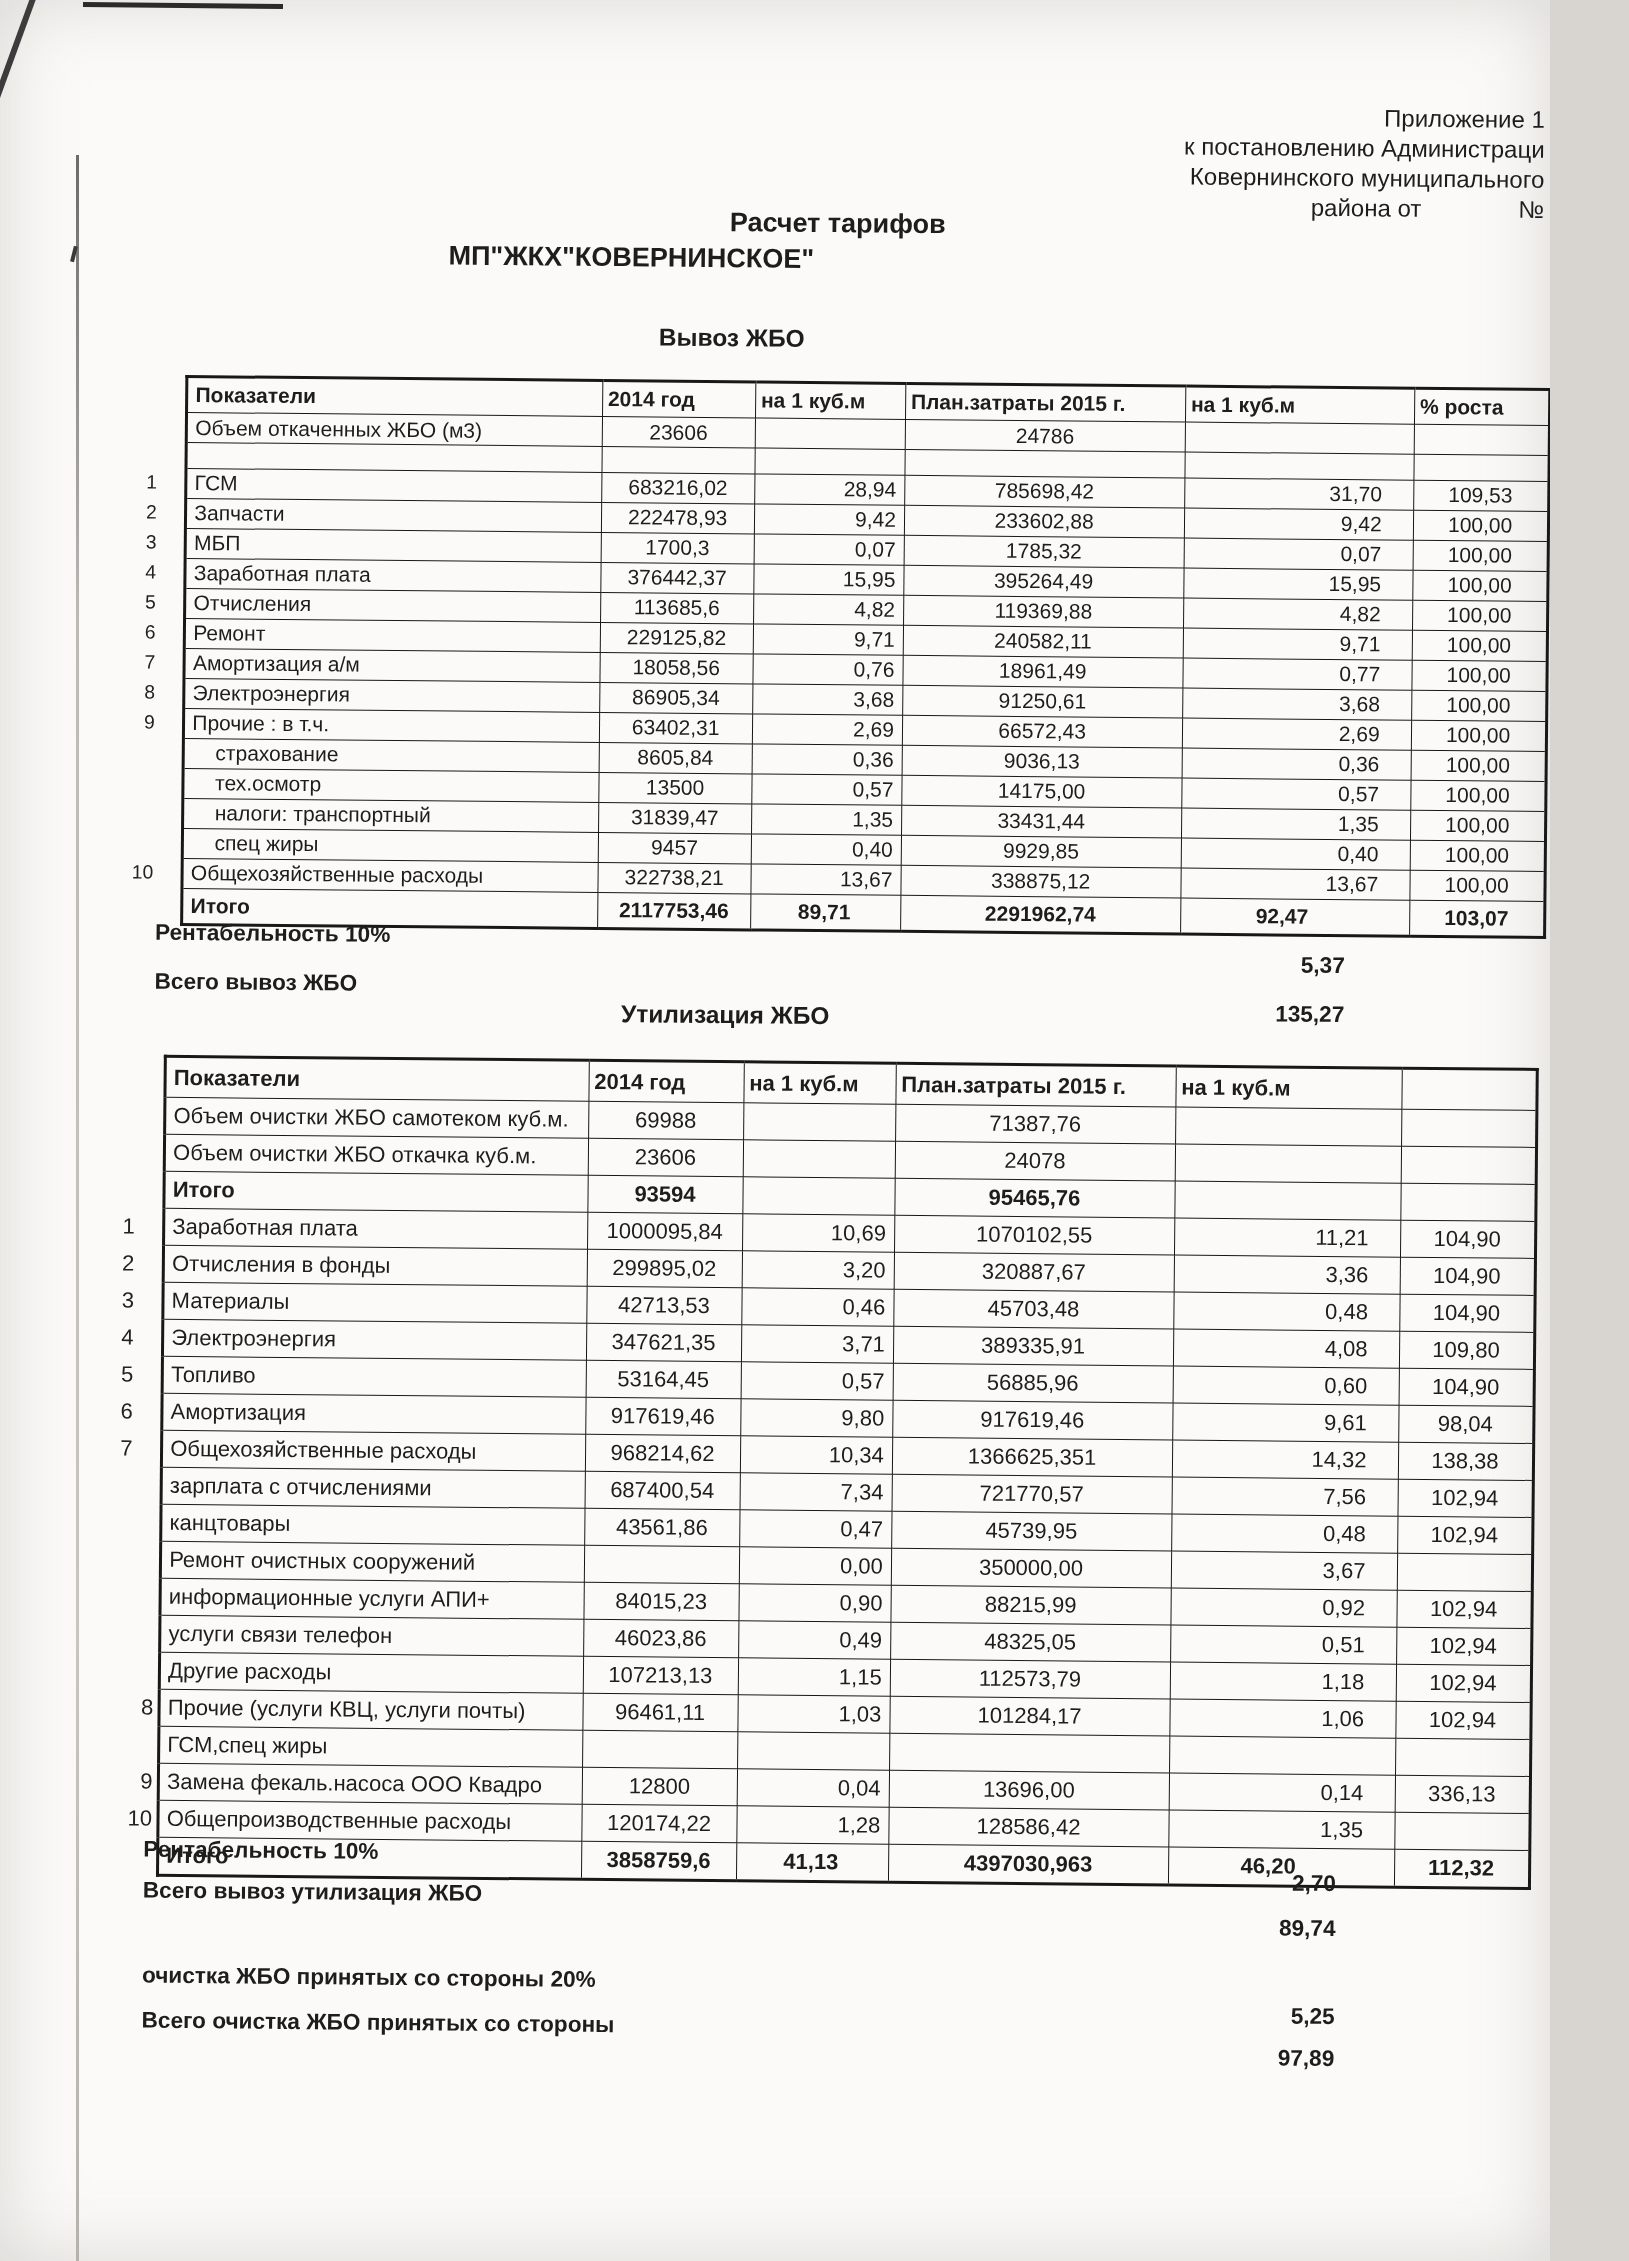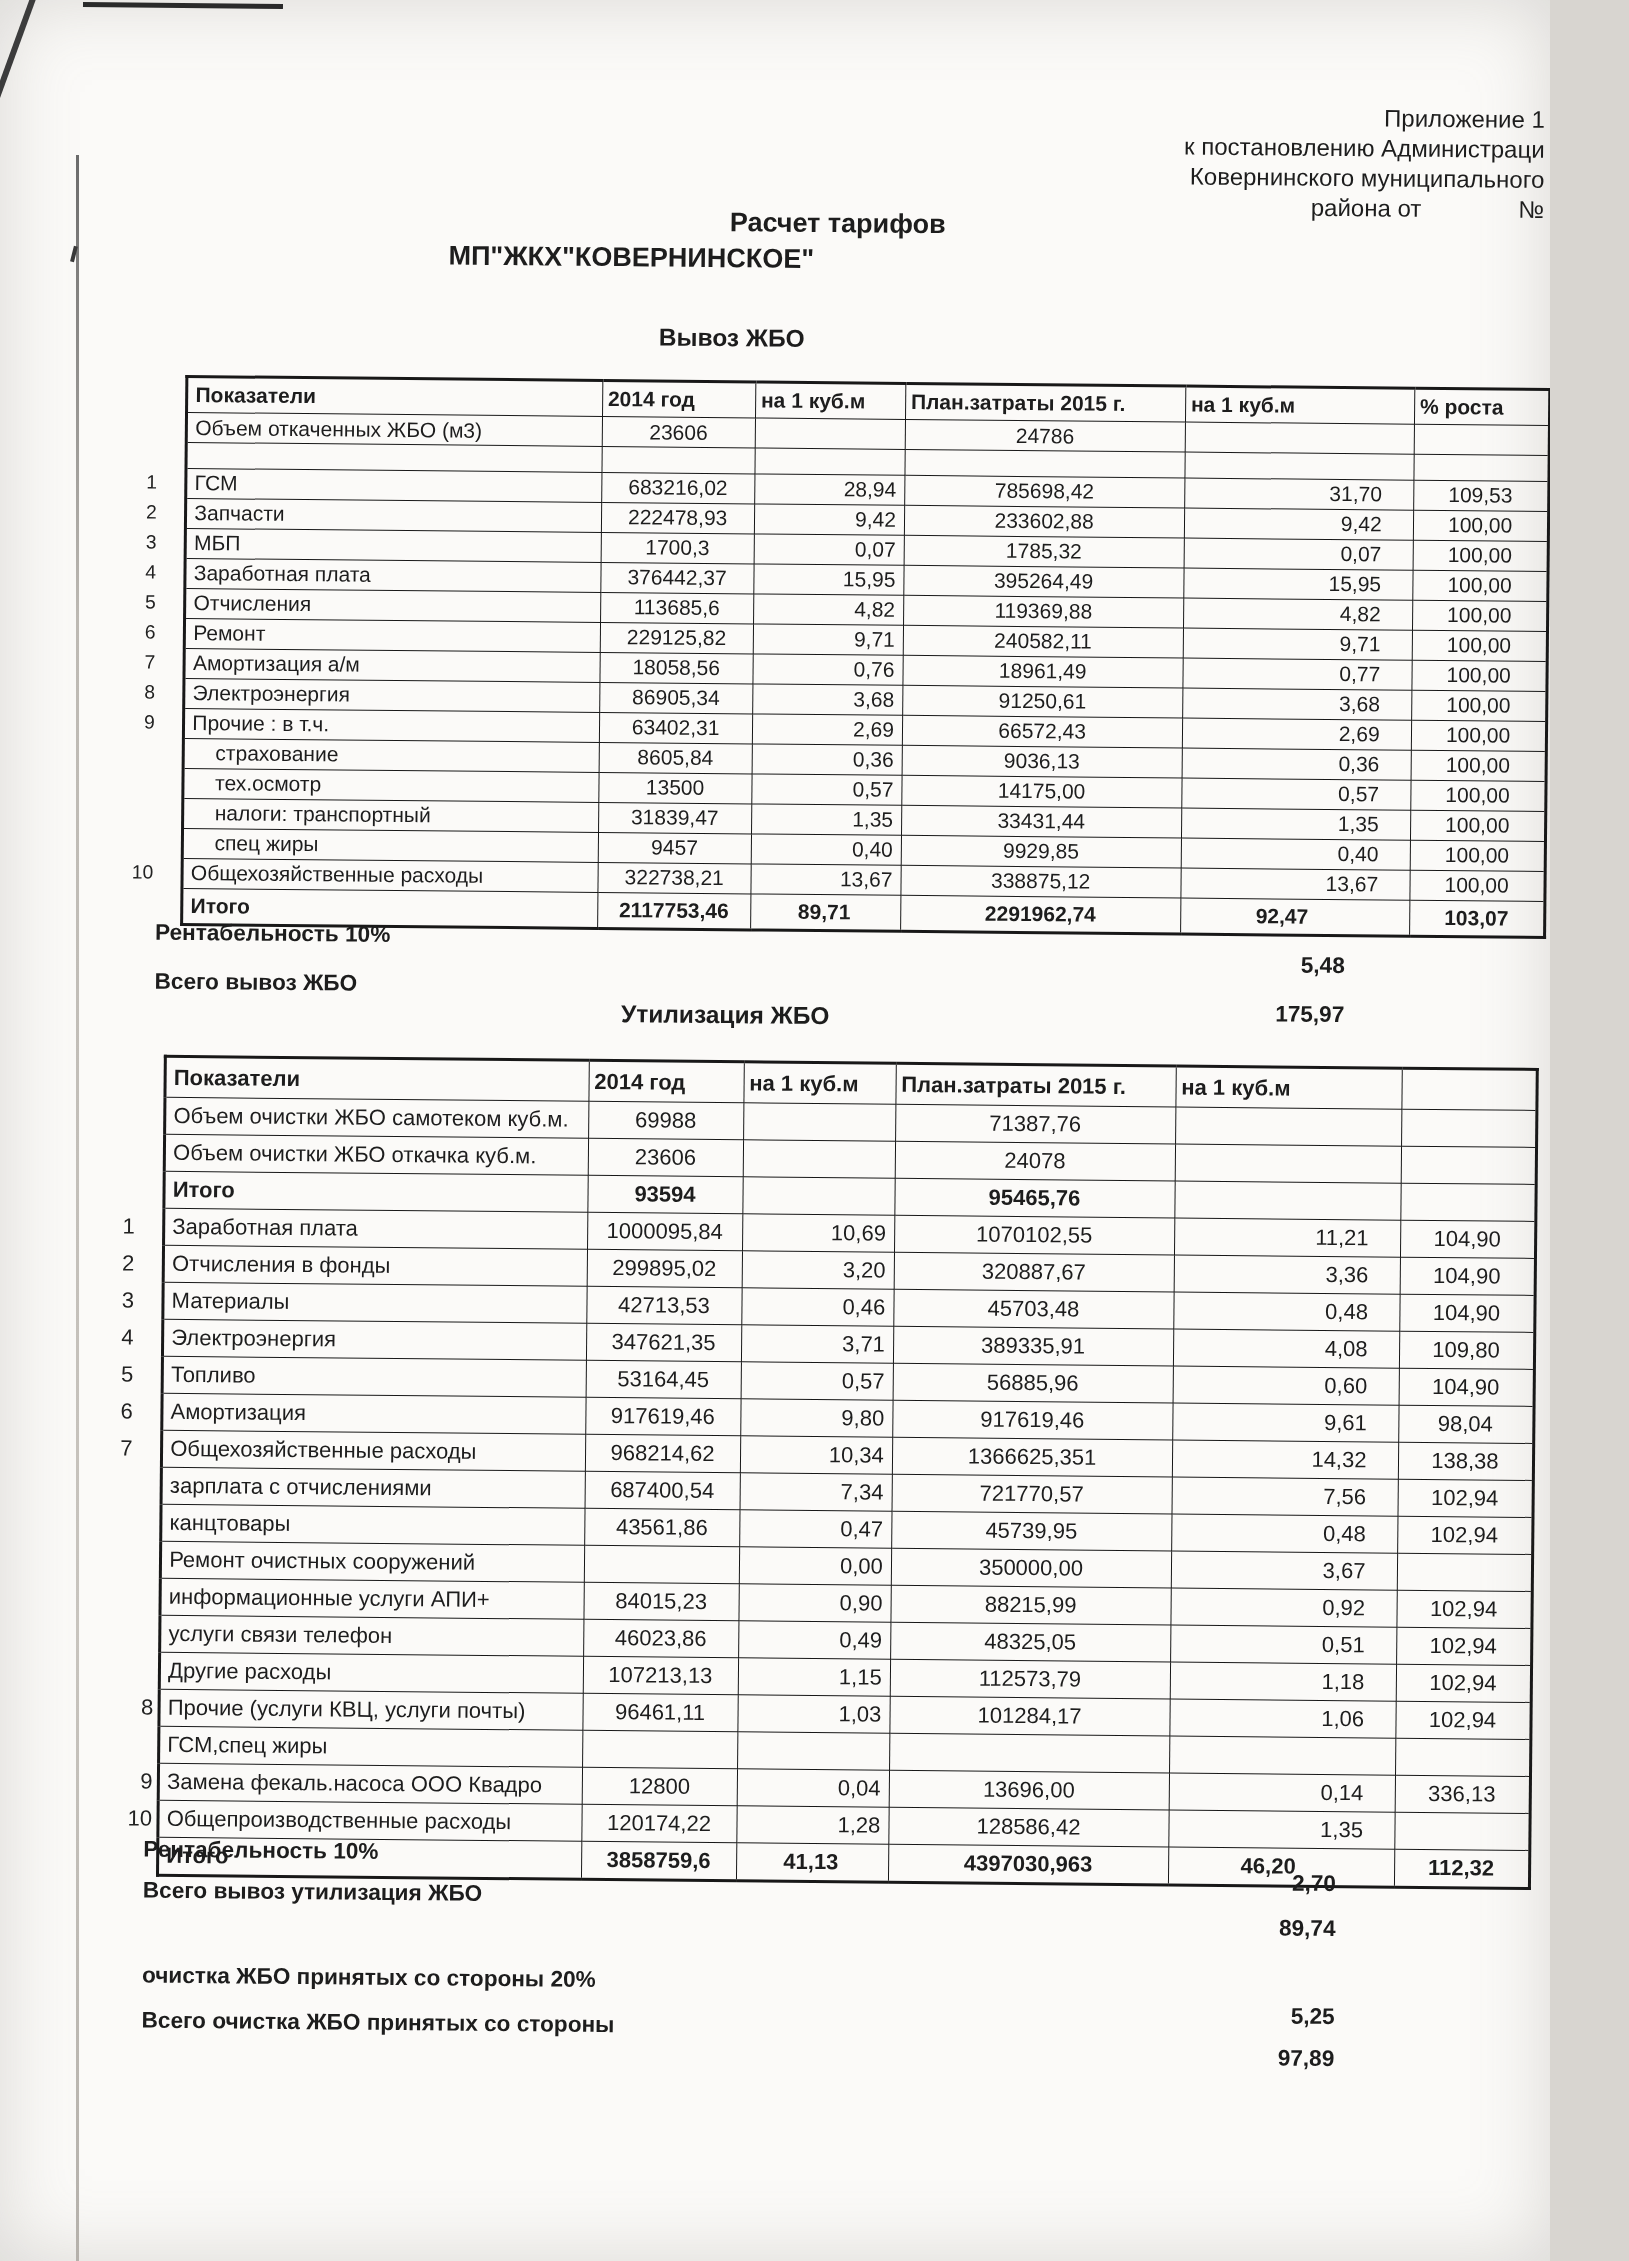--- a/index.html
+++ b/index.html
@@ -256,23 +256,23 @@
               <td class="b ar">89,71</td>
               <td class="b ac">2291962,74</td>
               <td class="b ar5">92,47</td>
               <td class="b ac last">103,07</td>
             </tr>
           </tbody>
       </table>
     </div>
 
     <div class="sum-label" style="left:164px;top:922px">Рентабельность 10%</div>
-    <div class="sum-value" style="top:944px">5,48</div>
+    <div class="sum-value" style="top:944px">5,37</div>
     <div class="sum-label" style="left:164px;top:971px">Всего  вывоз ЖБО</div>
-    <div class="sum-value" style="top:993px">175,97</div>
+    <div class="sum-value" style="top:993px">135,27</div>
 
     <div class="sec-heading" id="heading2">Утилизация ЖБО</div>
 
     <div class="tbl-wrap" id="t2wrap">
       <table id="t2">
         <colgroup>
           <col style="width:48px">
             <col style="width:424px">
             <col style="width:155px">
             <col style="width:152px">

